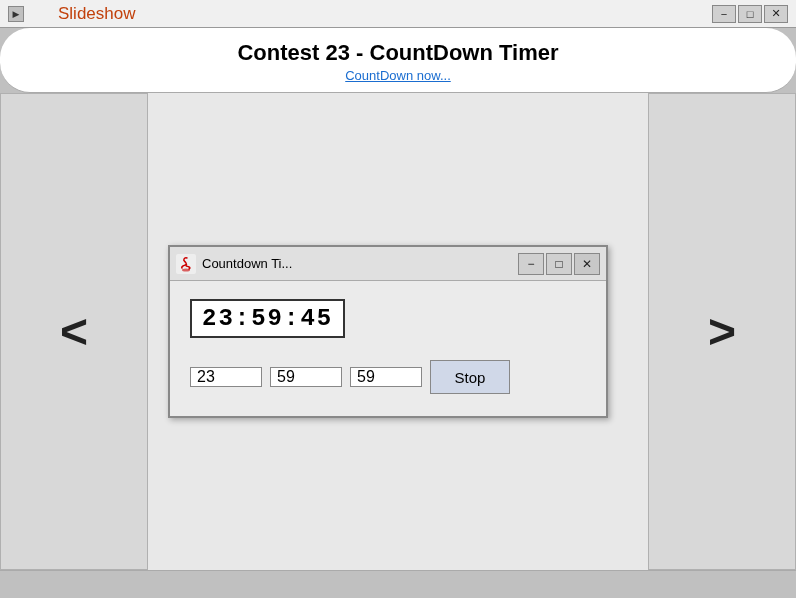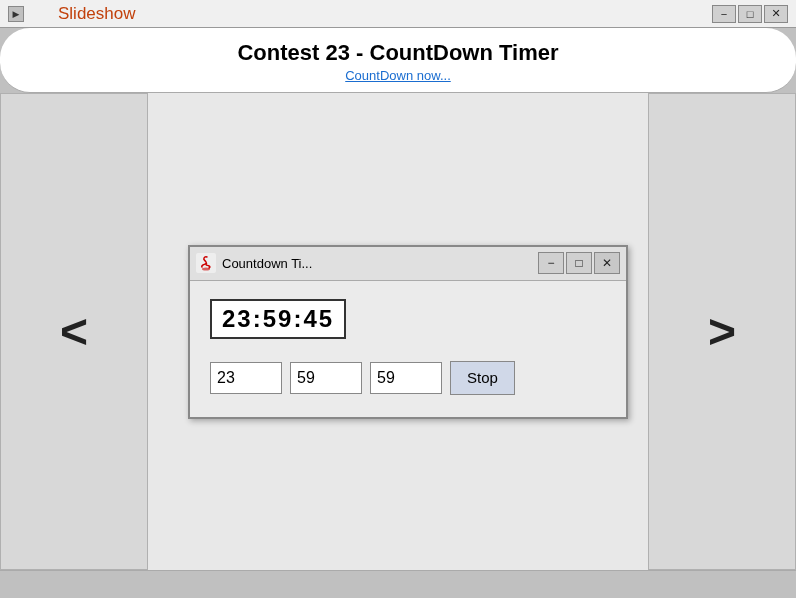--- a/index.html
+++ b/index.html
@@ -101,21 +101,21 @@
       color: #222;
       line-height: 1;
     }
 
     
     .center-content {
       flex: 1;
       background: #e8e8e8;
       display: flex;
       align-items: center;
-      justify-content: flex-end;
+      justify-content: flex-start;
       padding: 20px;
     }
 
     
     .java-window {
       background: #f0f0f0;
       border: 2px solid #888;
       width: 440px;
       box-shadow: 2px 2px 6px rgba(0,0,0,0.3);
     }
@@ -164,45 +164,45 @@
       background: #ebebeb;
     }
 
     
     .timer-display {
       border: 2px solid #333;
       background: #fff;
       display: inline-block;
       padding: 4px 10px;
       font-size: 24px;
-      font-family: Liberation Sans, sans-serif;
+      font-family: Liberation Mono, monospace;
       font-weight: bold;
       letter-spacing: 2px;
       margin-bottom: 22px;
     }
 
     
     .input-row {
       display: flex;
       align-items: center;
       gap: 8px;
     }
     .time-input {
       width: 72px;
-      height: 32px;
+      height: 20px;
       border: 1px solid #888;
       background: #fff;
       font-size: 16px;
       text-align: left;
       padding: 0 6px;
       color: #000;
     }
     .stop-button {
       height: 34px;
-      width: 65px;
+      width: 80px;
       background: #d0d8e8;
       border: 1px solid #888;
       font-size: 15px;
       cursor: pointer;
       color: #000;
     }
 
     
     .bottom-bar {
       height: 28px;

